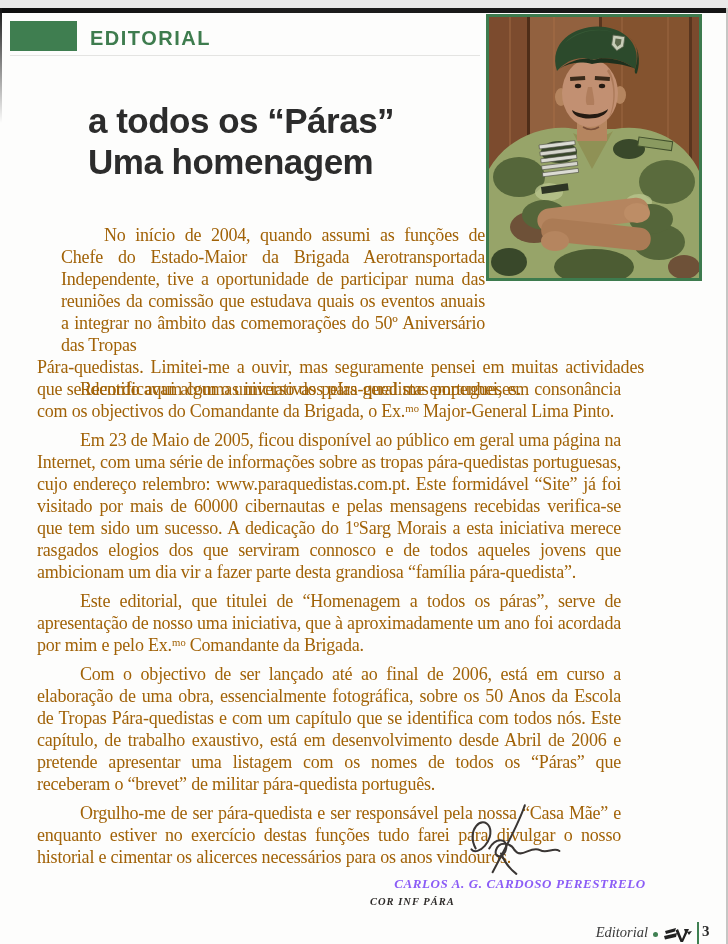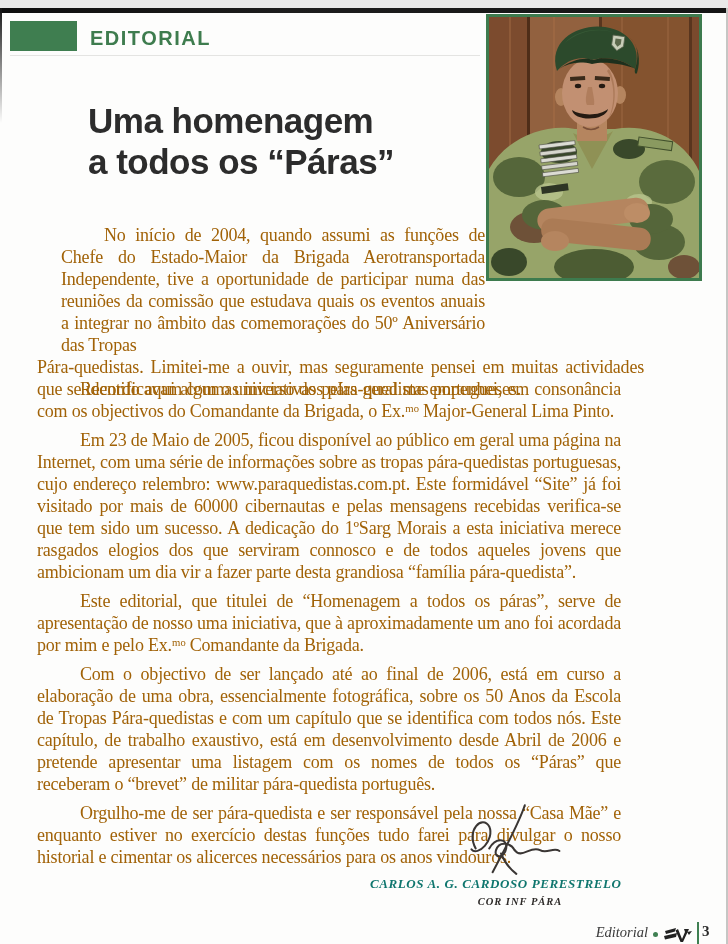--- a/index.html
+++ b/index.html
@@ -41,24 +41,24 @@
   .bodytext{font-size:18px;line-height:22px;text-align:justify;letter-spacing:-0.2px;color:#a16207;}
   .p1-wrap{position:absolute;left:37px;top:216px;width:607px;}
   .p1-narrow{width:424px;margin-left:24px;text-indent:43px;}
   .p1-wide{width:607px;margin-top:0;}
   .article{position:absolute;left:37px;top:370px;width:584px;}
   .article p{margin:0 0 7px 0;text-indent:43px;}
 
   
   .sig-scribble{position:absolute;left:452px;top:794px;}
   .sig-name{
-    position:absolute;left:370px;top:868px;width:300px;text-align:left;
-    font-size:13px;font-weight:bold;font-style:italic;letter-spacing:0.6px;color:#0f766e;}
+    position:absolute;left:370px;top:868px;width:300px;text-align:center;
+    font-size:13px;font-weight:bold;font-style:italic;letter-spacing:0.6px;color:#8b5cf6;}
   .sig-rank{
-    position:absolute;left:370px;top:888px;width:300px;text-align:center;
+    position:absolute;left:370px;top:888px;width:300px;text-align:left;
     font-size:10.5px;font-weight:bold;font-style:italic;letter-spacing:1px;color:#2d2a28;}
 
   
   .footer-label{position:absolute;left:560px;top:916px;width:88px;text-align:right;
     font-size:14.5px;font-style:italic;color:#3a3a3a;}
   .footer-dot{position:absolute;left:653px;top:924px;width:5px;height:5px;border-radius:50%;background:#3f8052;}
   .footer-logo{position:absolute;left:663px;top:919px;}
   .footer-vline{position:absolute;left:697px;top:914px;width:2px;height:24px;background:#3f8052;}
   .footer-page{position:absolute;left:702px;top:915px;width:20px;
     font-size:15px;font-weight:bold;color:#2a2a2a;}
@@ -70,22 +70,22 @@
 
   <div class="top-bar"></div>
   <div class="left-sliver"></div>
   <div class="right-sliver"></div>
 
   <div class="green-block"></div>
   <div class="section-label">EDITORIAL</div>
   <div class="header-rule"></div>
 
   <div class="title">
+    <div>a todos os “Páras”</div>
     <div>Uma homenagem</div>
-    <div>a todos os “Páras”</div>
   </div>
 
   <div class="photo">
     <svg width="210" height="261" viewBox="0 0 210 261">
 
       <rect x="0" y="0" width="210" height="261" fill="#8a5838"></rect>
       <rect x="0" y="0" width="38" height="261" fill="#7c4b2e"></rect>
       <rect x="41" y="0" width="69" height="261" fill="#92613f"></rect>
       <rect x="113" y="0" width="87" height="261" fill="#84532f"></rect>
       <rect x="203" y="0" width="7" height="261" fill="#7a4a2d"></rect>

